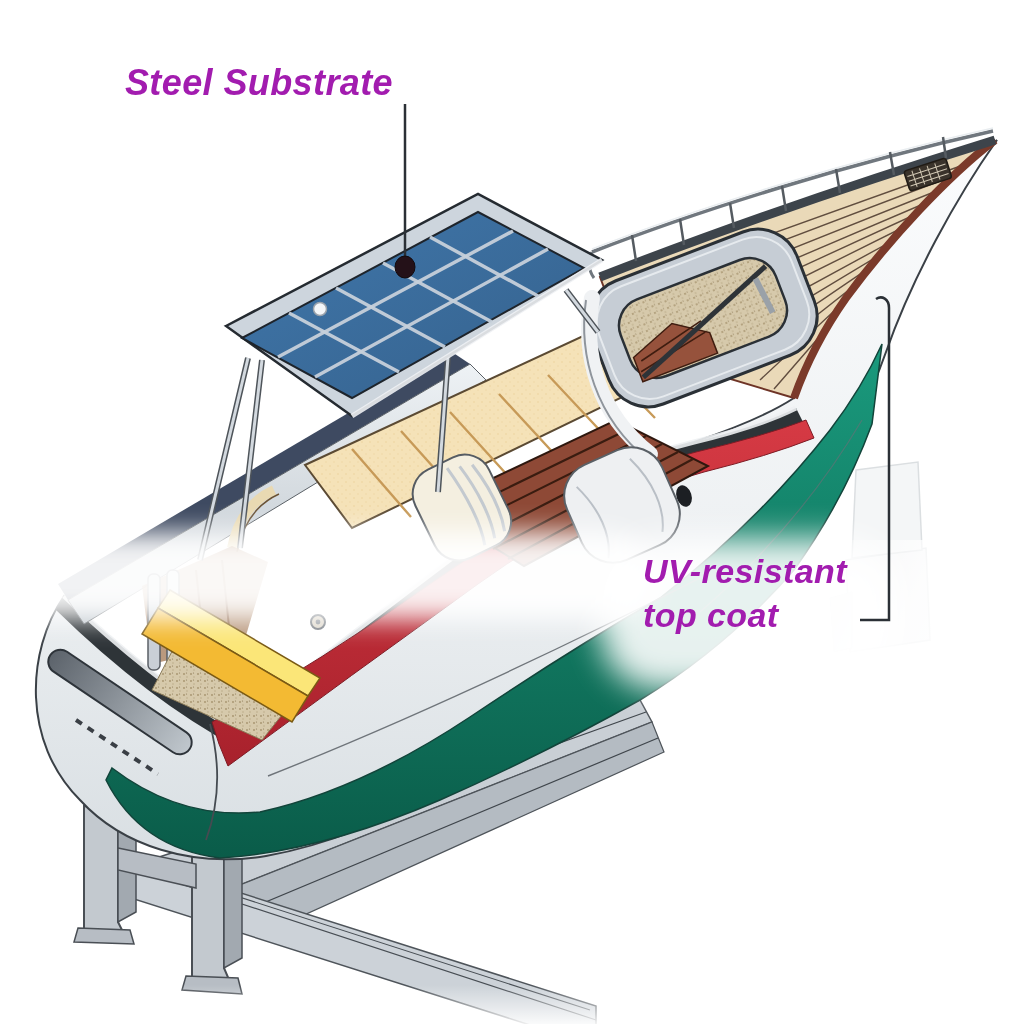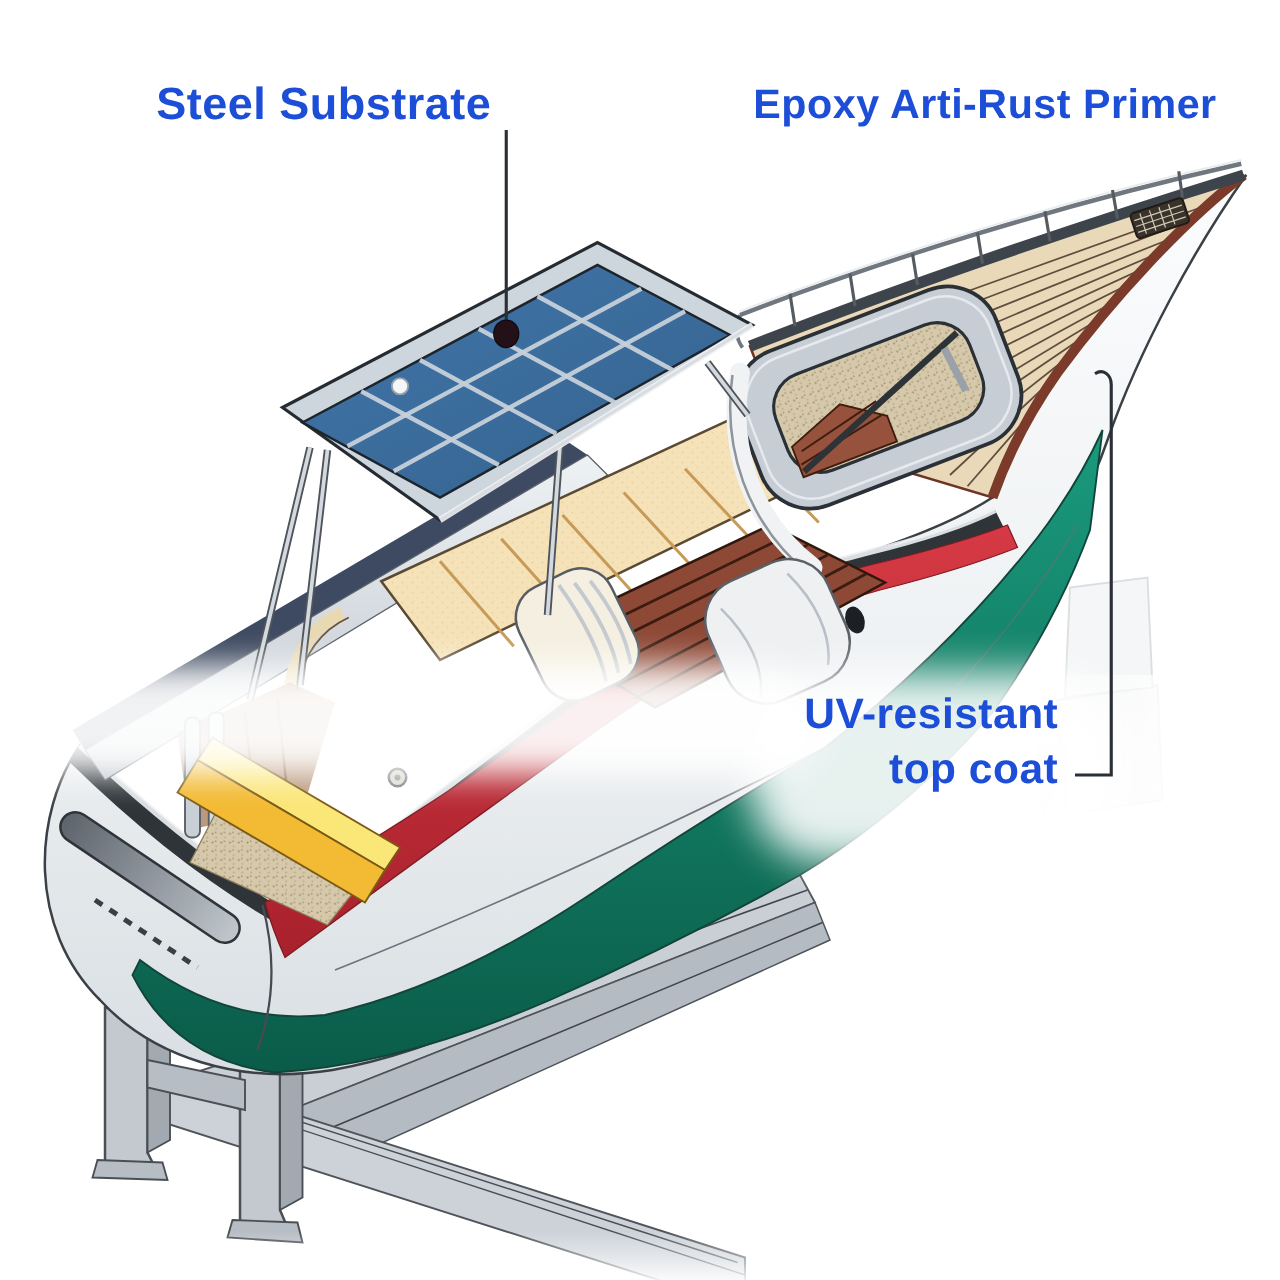--- a/index.html
+++ b/index.html
@@ -4,26 +4,26 @@
 <style>
   html,body{margin:0;padding:0;background:#ffffff;}
   #stage{position:relative;width:1024px;height:1024px;background:#ffffff;overflow:hidden;
          font-family:"Liberation Sans",sans-serif;}
   #boat-svg,#leader-svg{position:absolute;left:0;top:0;}
   #boat-svg{z-index:1;}
   .haze{position:absolute;z-index:2;pointer-events:none;background:rgba(255,255,255,.93);}
   #haze-mio{left:-30px;top:532px;width:680px;height:88px;border-radius:44px;filter:blur(13px);}
   #haze-uv{left:600px;top:538px;width:300px;height:152px;border-radius:60px;filter:blur(16px);background:rgba(255,255,255,.9);}
   #leader-svg{z-index:3;pointer-events:none;}
-  .label{position:absolute;z-index:4;transform:translateX(-50%);color:#1d4ed8;font-weight:700;
-         white-space:nowrap;letter-spacing:.4px;line-height:1.15;}
+  .label{position:absolute;z-index:4;transform:translateX(-50%);color:#a21caf;font-weight:700;
+         white-space:nowrap;letter-spacing:.4px;line-height:1.15;font-style:italic;}
   #label-steel {left:259px;top:62px;font-size:36px;}
   #label-primer{left:788px;top:64px;font-size:33px;}
   #label-mio   {left:341px;top:548px;font-size:35px;}
-  #label-uv    {left:745px;top:549px;font-size:34px;line-height:44px;text-align:right;}
+  #label-uv    {left:745px;top:549px;font-size:34px;line-height:44px;text-align:left;}
   #label-uv span{display:block;}
 </style>
 </head>
 <body>
 
 <div id="stage">
 
 <svg id="boat-svg" width="1024" height="1024" viewBox="0 0 1024 1024">
   <defs>
     <linearGradient id="gradHull" x1="0" y1="0" x2="0" y2="1">
@@ -248,19 +248,18 @@
 <div class="haze" id="haze-mio"></div>
 <div class="haze" id="haze-uv"></div>
 
 <svg id="leader-svg" width="1024" height="1024" viewBox="0 0 1024 1024">
   <path d="M 405,104 L 405,258" stroke="#2b3036" stroke-width="2.5" fill="none"></path>
   <ellipse cx="405" cy="267" rx="10" ry="11" fill="#241118" stroke="#120a0d" stroke-width="1"></ellipse>
   <path d="M 860,620 L 889,620 L 889,308 C 889,299 882,295 876,299" stroke="#2b3036" stroke-width="2.5" fill="none"></path>
 </svg>
 
 <div class="label" id="label-steel">Steel Substrate</div>
-<div class="label" id="label-primer">Epoxy Arti-Rust Primer</div>
 <div class="label" id="label-uv">
   <span>UV-resistant</span>
   <span>top coat</span>
 </div>
 
 </div>
 
 </body></html>

